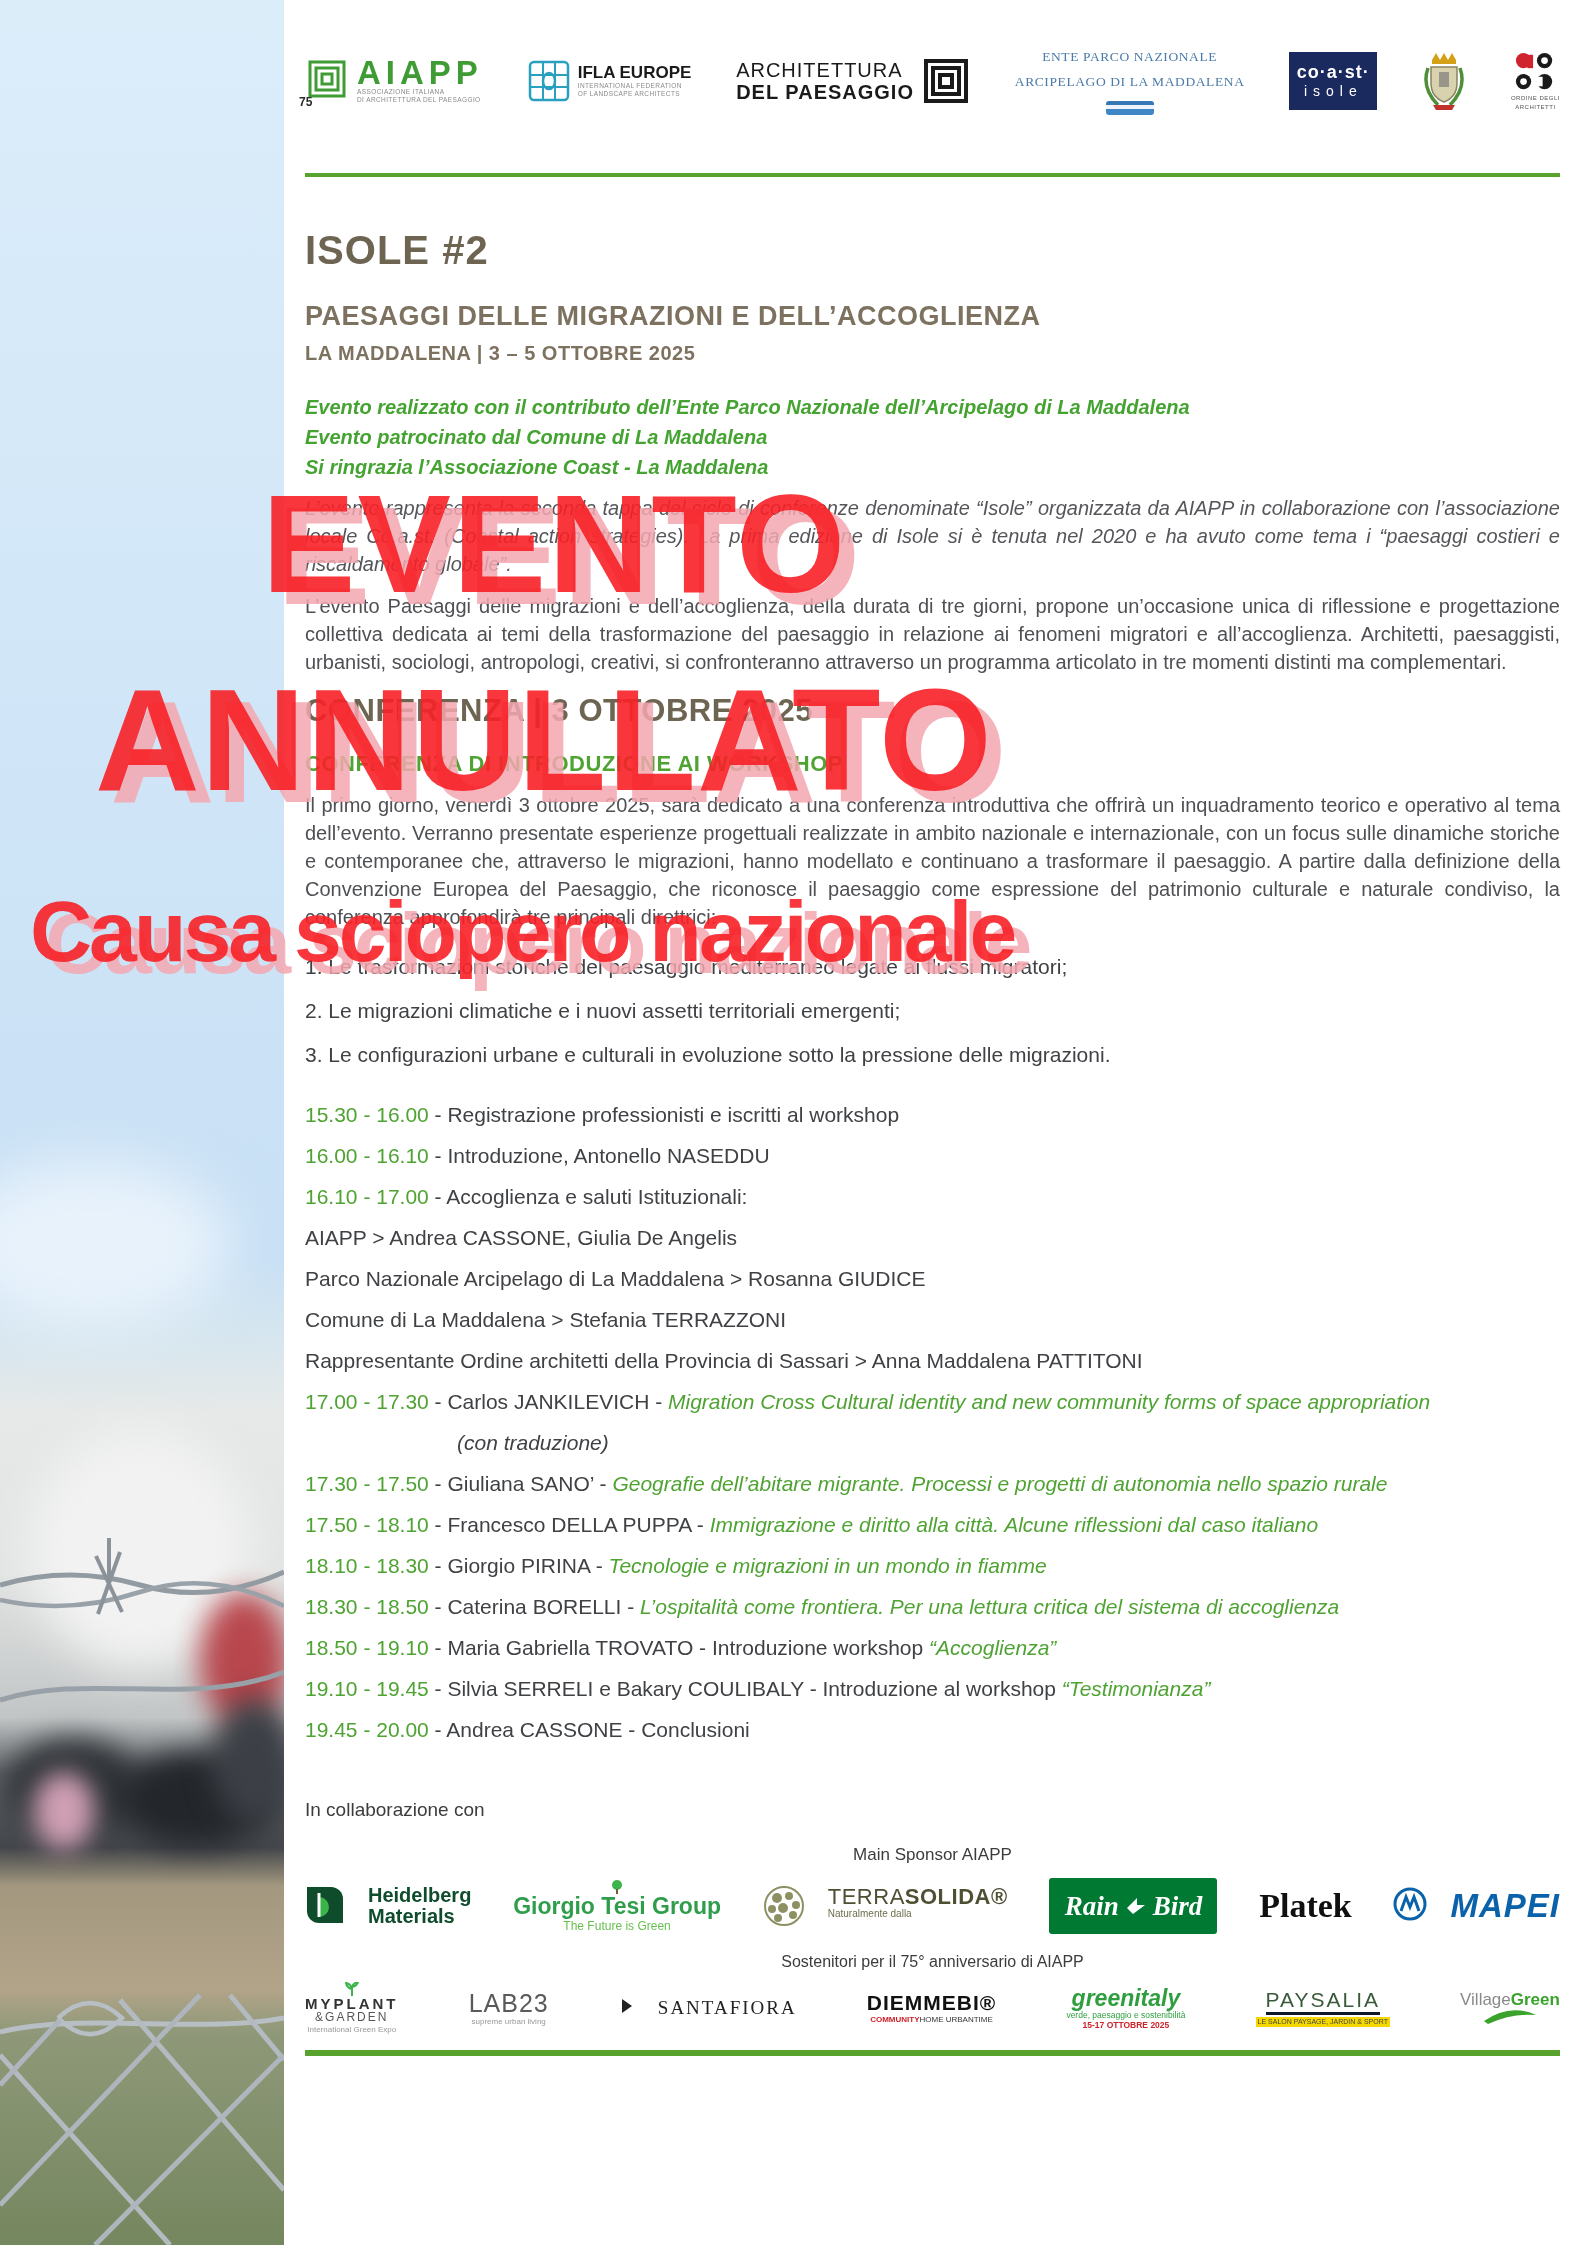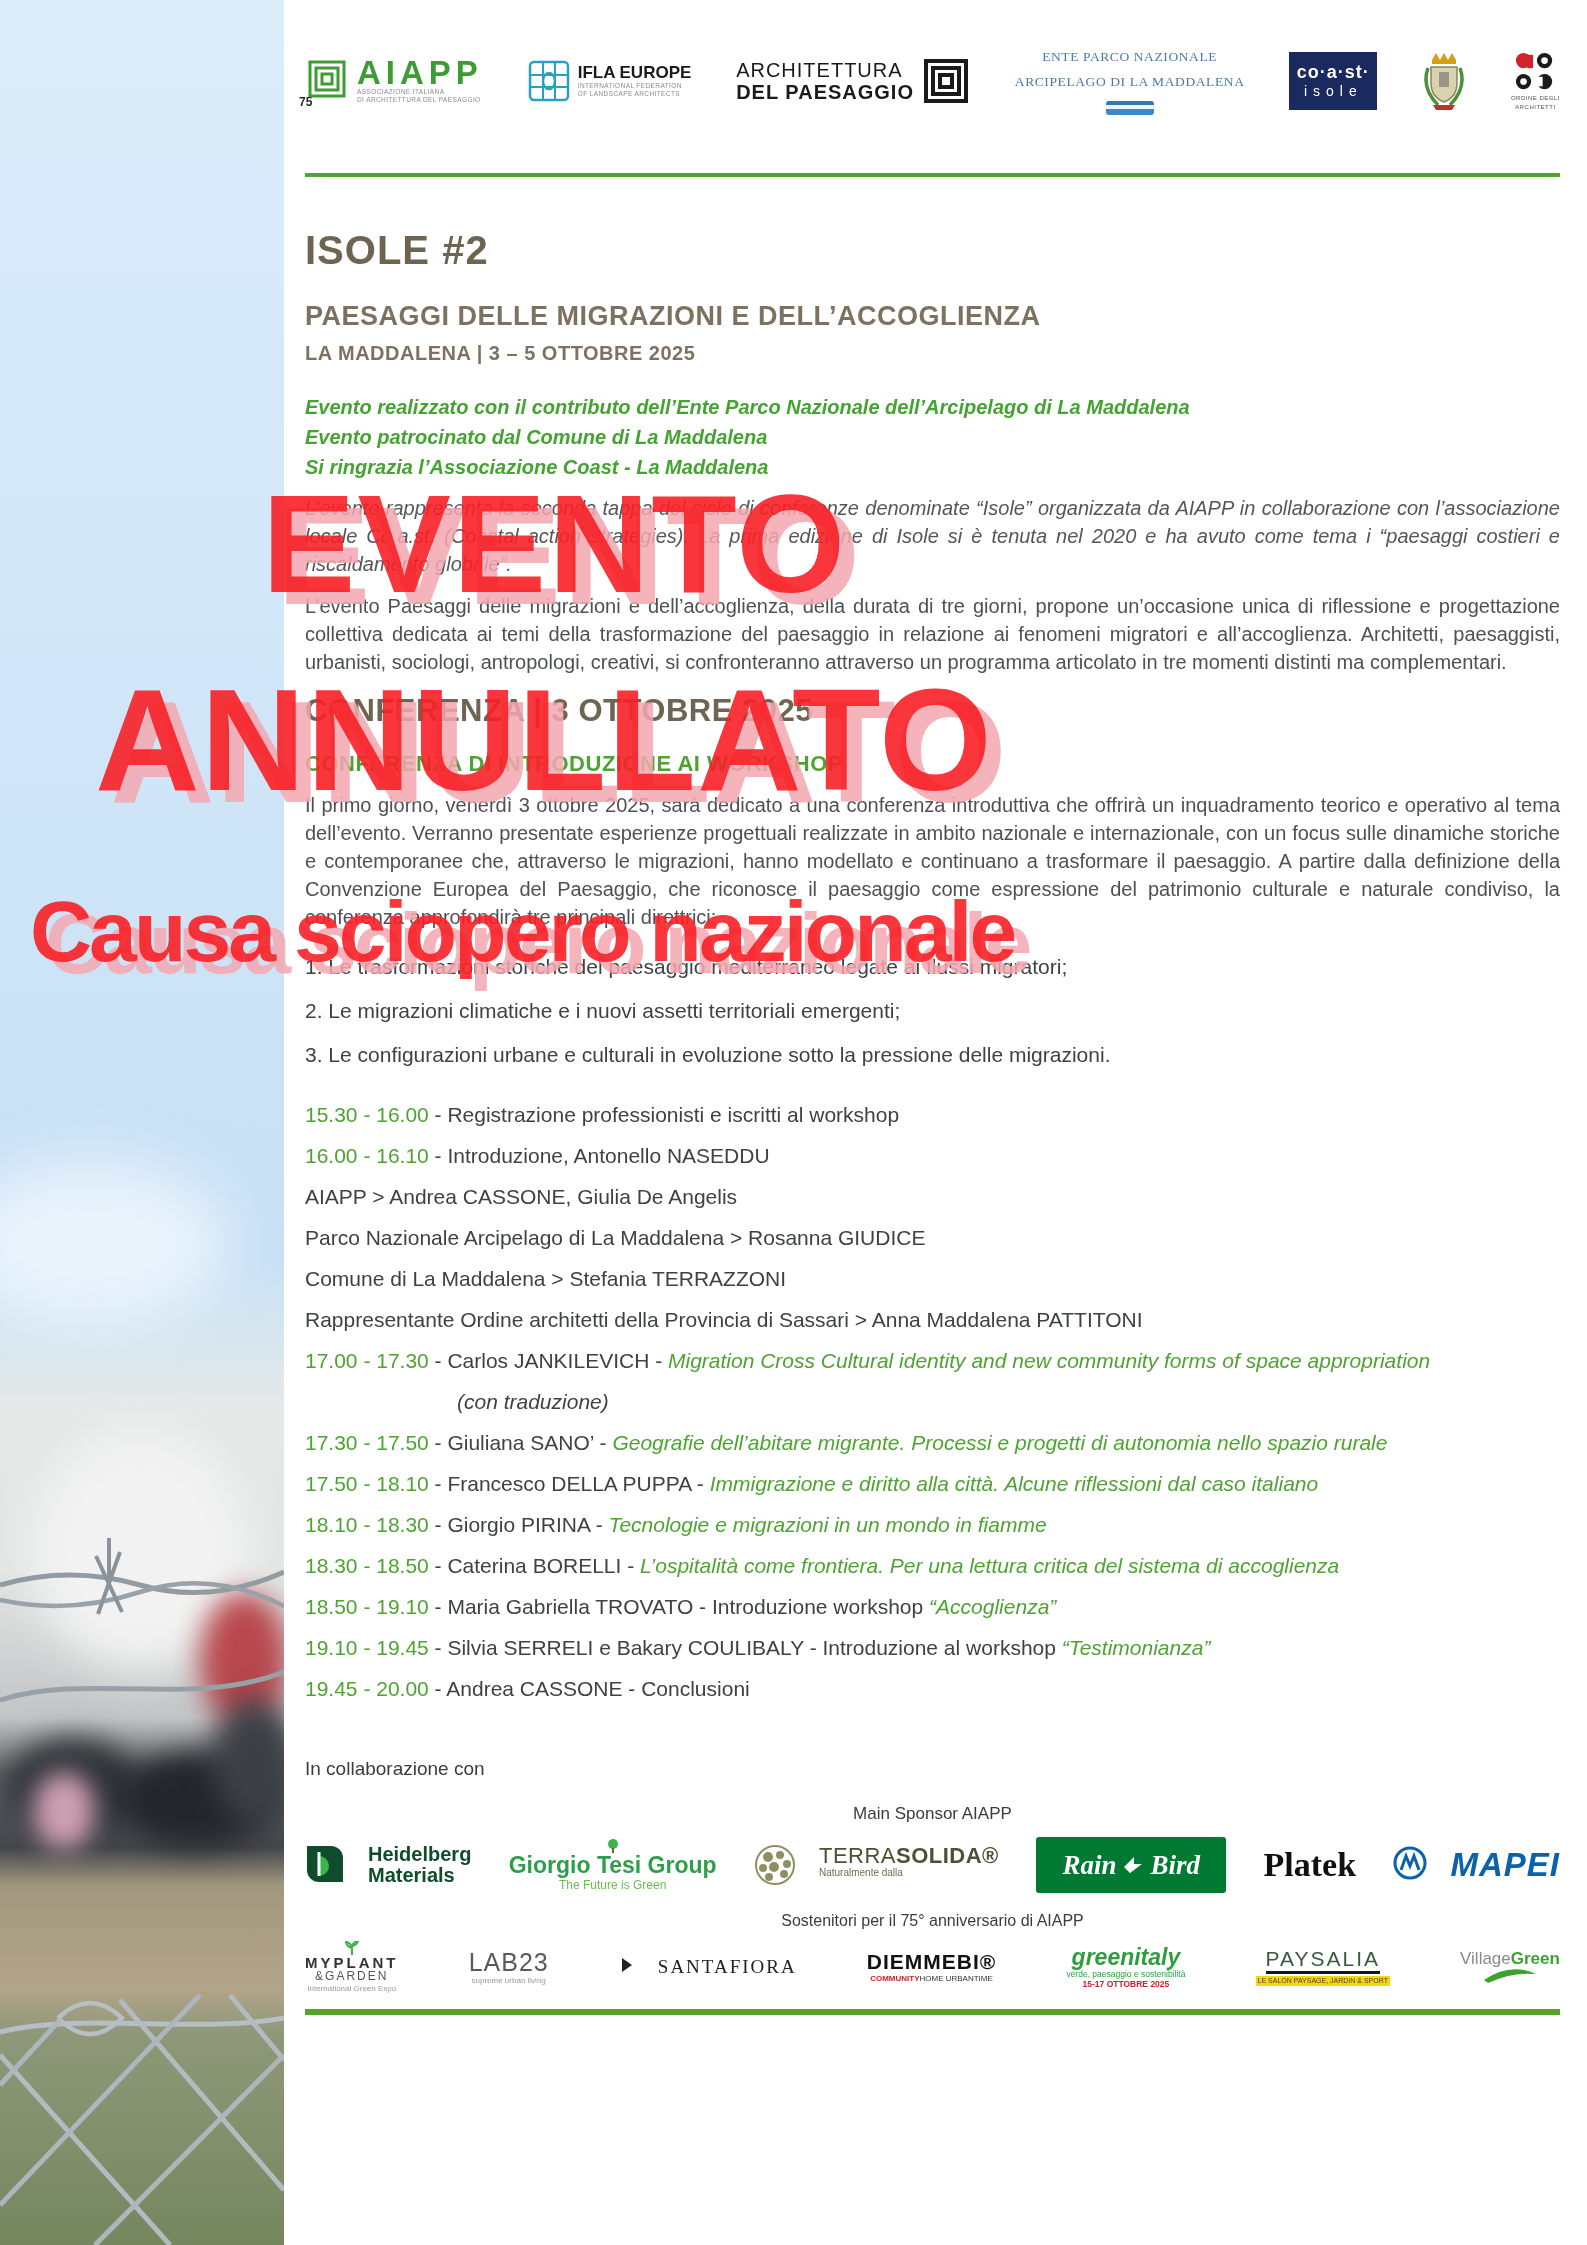--- a/index.html
+++ b/index.html
@@ -82,21 +82,21 @@
   .row2{margin-top:10px;display:flex;justify-content:space-between;align-items:center;height:52px;}
   .sp{display:flex;align-items:flex-start;gap:23px;}
   .spcol{display:flex;flex-direction:column;align-items:center;line-height:1.05;}
 
   .heid-text{font-size:20px;line-height:21px;font-weight:bold;color:#0e4c2c;}
   .gtg-name{font-size:23px;font-weight:bold;color:#2f9e4b;}
   .gtg-tag{font-size:12px;color:#66bf4f;margin-top:2px;}
   .terra-name{font-size:22px;color:#4f4f33;letter-spacing:.5px;}
   .terra-name b{font-weight:bold;}
   .terra-tag{font-size:10px;color:#6e6e4c;margin-top:1px;}
-  .rainbird{width:190px;height:56px;background:#007a33;border-radius:3px;display:flex;align-items:center;
+  .rainbird{width:168px;height:56px;background:#007a33;border-radius:3px;display:flex;align-items:center;
             justify-content:center;gap:6px;color:#fff;font-family:"Liberation Serif",serif;
             font-style:italic;font-weight:bold;font-size:27px;}
   .platek{font-family:"Liberation Serif",serif;font-weight:bold;font-size:34px;color:#101010;text-align:right;}
   .mapei-name{font-size:33px;font-weight:bold;font-style:italic;color:#0a62ab;letter-spacing:1px;}
 
   .myp-1{font-size:15px;letter-spacing:3px;color:#333;font-weight:bold;}
   .myp-2{font-size:12px;letter-spacing:2px;color:#555;}
   .tiny-tag{font-size:8px;color:#999;margin-top:2px;}
   .lab23{font-size:25px;color:#5a5a5a;letter-spacing:1px;}
   .santa{font-family:"Liberation Serif",serif;font-size:19px;letter-spacing:2px;color:#222;}
@@ -245,20 +245,21 @@
 
     <div class="directives">
       <div class="directive">1. Le trasformazioni storiche del paesaggio mediterraneo legate ai flussi migratori;</div>
       <div class="directive">2. Le migrazioni climatiche e i nuovi assetti territoriali emergenti;</div>
       <div class="directive">3. Le configurazioni urbane e culturali in evoluzione sotto la pressione delle migrazioni.</div>
     </div>
 
     <div class="schedule">
       <div class="sched"><span class="time">15.30 - 16.00</span><span> - Registrazione professionisti e iscritti al workshop</span><span class="topic"></span></div>
       <div class="sched"><span class="time">16.00 - 16.10</span><span> -  Introduzione, Antonello NASEDDU</span><span class="topic"></span></div>
+      <div class="sched"><span class="time">16.10 - 17.00</span><span> -  Accoglienza e saluti Istituzionali:</span><span class="topic"></span></div>
       <div class="sched"><span class="time"></span><span>AIAPP &gt; Andrea CASSONE, Giulia De Angelis</span><span class="topic"></span></div>
       <div class="sched"><span class="time"></span><span>Parco Nazionale Arcipelago di La Maddalena &gt; Rosanna GIUDICE</span><span class="topic"></span></div>
       <div class="sched"><span class="time"></span><span>Comune di La Maddalena &gt; Stefania TERRAZZONI</span><span class="topic"></span></div>
       <div class="sched"><span class="time"></span><span>Rappresentante Ordine architetti della Provincia di Sassari &gt; Anna Maddalena PATTITONI</span><span class="topic"></span></div>
       <div class="sched"><span class="time">17.00 - 17.30</span><span> -  Carlos JANKILEVICH - </span><span class="topic">Migration Cross Cultural identity and new community forms of space appropriation</span></div>
       <div class="sched indent"><span class="time"></span><span>(con traduzione)</span><span class="topic"></span></div>
       <div class="sched"><span class="time">17.30 - 17.50</span><span> -  Giuliana SANO’ - </span><span class="topic">Geografie dell’abitare migrante. Processi e progetti di autonomia nello spazio rurale</span></div>
       <div class="sched"><span class="time">17.50 - 18.10</span><span> -  Francesco DELLA PUPPA - </span><span class="topic">Immigrazione e diritto alla città. Alcune riflessioni dal caso italiano</span></div>
       <div class="sched"><span class="time">18.10 - 18.30</span><span> -  Giorgio PIRINA - </span><span class="topic">Tecnologie e migrazioni in un mondo in fiamme</span></div>
       <div class="sched"><span class="time">18.30 - 18.50</span><span> -  Caterina BORELLI - </span><span class="topic">L’ospitalità come frontiera. Per una lettura critica del sistema di accoglienza</span></div>

